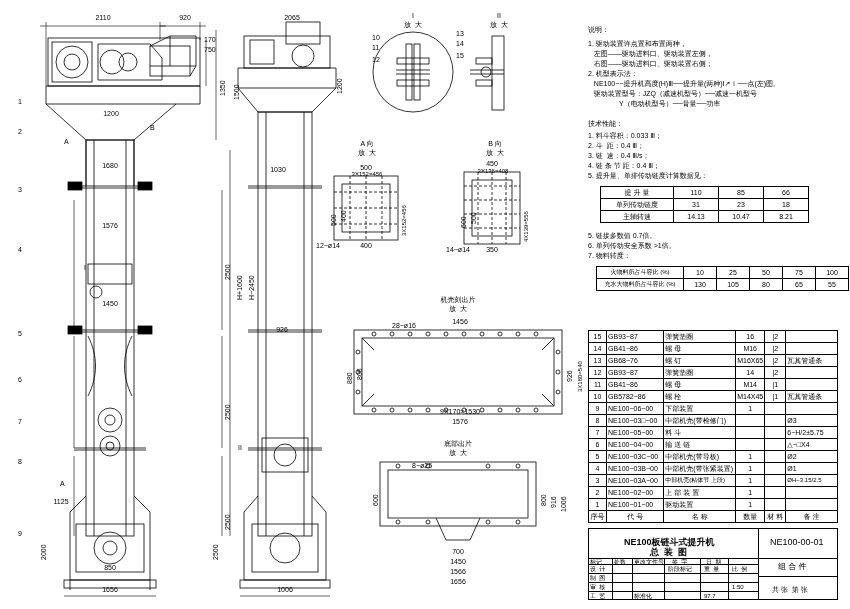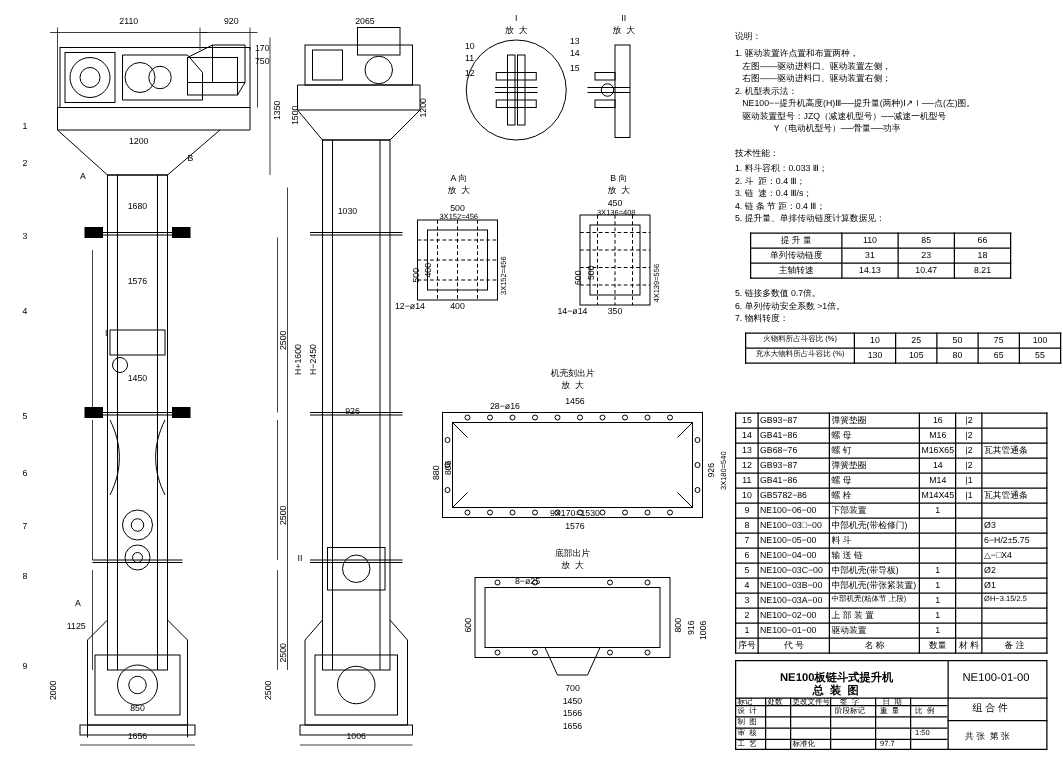--- a/index.html
+++ b/index.html
@@ -509,21 +509,21 @@
   <div class="ln h" style="left:588px;top:591px;width:170px;"></div>
   <div class="ln v" style="left:612px;top:558px;height:42px;"></div>
   <div class="ln v" style="left:632px;top:558px;height:42px;"></div>
   <div class="ln v" style="left:664px;top:558px;height:42px;"></div>
   <div class="ln v" style="left:700px;top:558px;height:42px;"></div>
   <div class="ln v" style="left:728px;top:558px;height:42px;"></div>
   <div class="ln h" style="left:758px;top:576px;width:80px;"></div>
 
   <div class="ttl" style="left:624px;top:536px;">NE100板链斗式提升机</div>
   <div class="ttl" style="left:650px;top:546px;">总  装  图</div>
-  <div class="txt" style="left:770px;top:538px;font-size:9px;">NE100-01-00</div>
+  <div class="txt" style="left:770px;top:538px;font-size:9px;">NE100-00-01</div>
   <div class="txt" style="left:778px;top:563px;font-size:8px;">组 合 件</div>
   <div class="txt" style="left:772px;top:586px;font-size:7px;">共 张  第 张</div>
 
   <div class="txt sm" style="left:590px;top:559px;">标记</div>
   <div class="txt sm" style="left:614px;top:559px;">处数</div>
   <div class="txt sm" style="left:634px;top:559px;">更改文件号</div>
   <div class="txt sm" style="left:672px;top:559px;">签  字</div>
   <div class="txt sm" style="left:706px;top:559px;">日  期</div>
 
   <div class="txt sm" style="left:590px;top:566px;">设  计</div>

